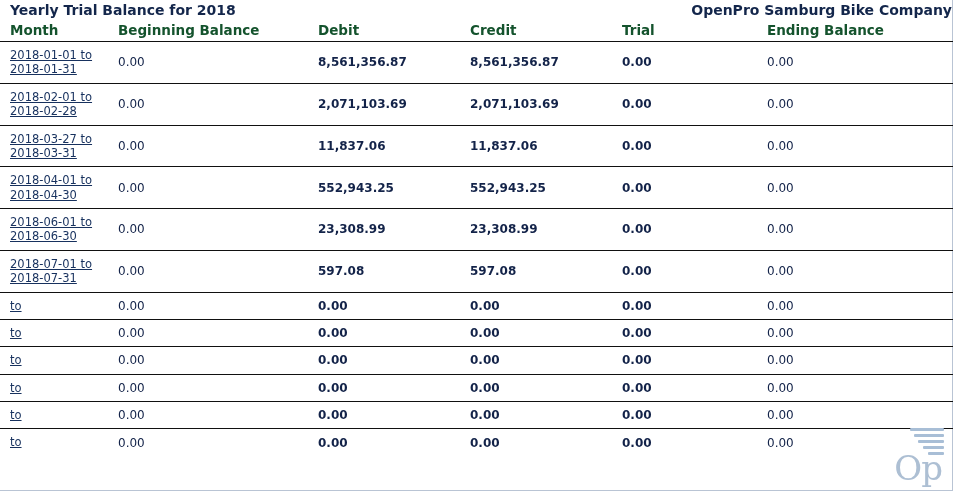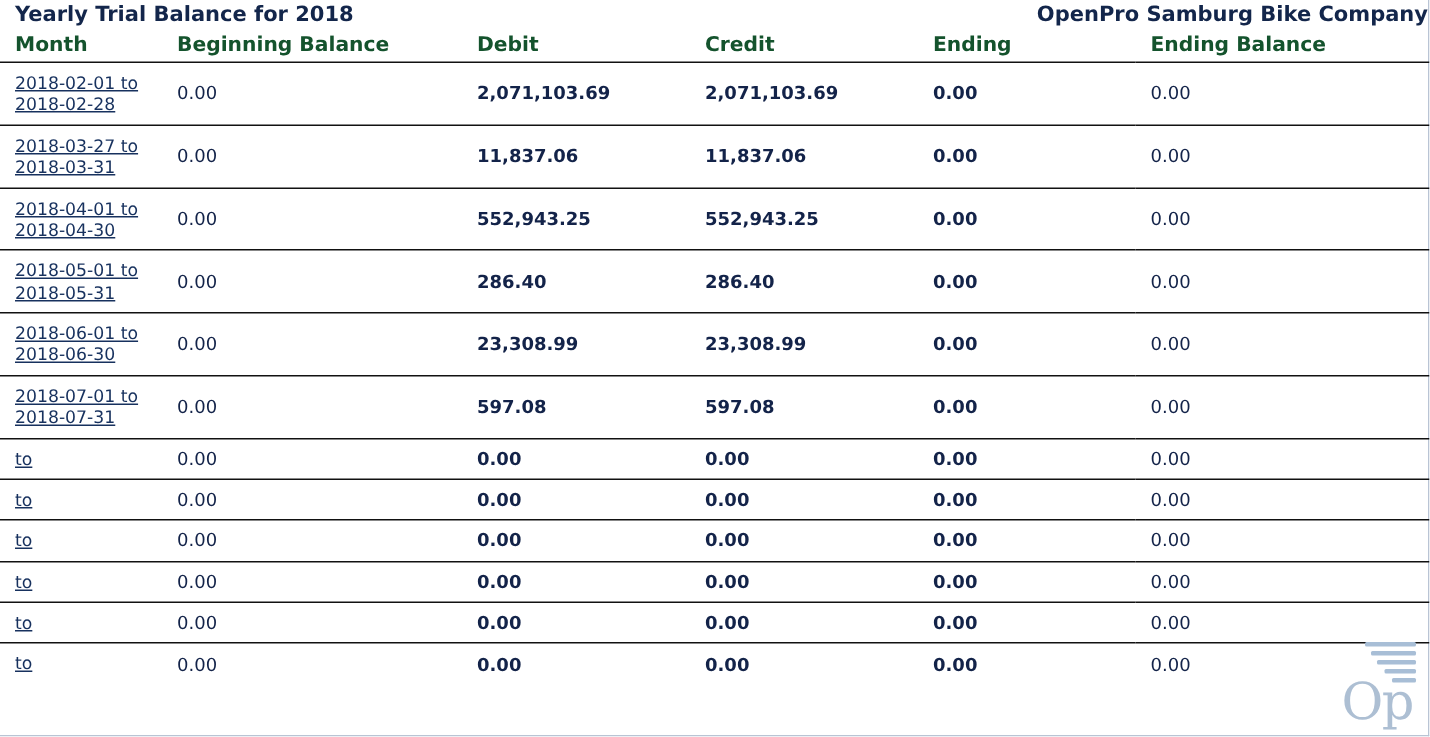--- a/index.html
+++ b/index.html
@@ -142,54 +142,54 @@
       <col class="col-cre">
       <col class="col-chg">
       <col class="col-end">
     </colgroup>
     <thead>
       <tr class="head-row">
         <th>Month</th>
         <th>Beginning Balance</th>
         <th>Debit</th>
         <th>Credit</th>
-        <th>Ending</th>
+        <th>Trial</th>
         <th>Ending Balance</th>
       </tr>
     </thead>
     <tbody id="tbody">
         <tr>
+          <td><a class="month-link">2018-01-01 to</a><br><a class="month-link">2018-01-31</a></td>
+          <td class="plain">0.00</td>
+          <td class="amount-bold">8,561,356.87</td>
+          <td class="amount-bold">8,561,356.87</td>
+          <td class="amount-bold">0.00</td>
+          <td class="plain">0.00</td>
+        </tr>
+        <tr>
           <td><a class="month-link">2018-02-01 to</a><br><a class="month-link">2018-02-28</a></td>
           <td class="plain">0.00</td>
           <td class="amount-bold">2,071,103.69</td>
           <td class="amount-bold">2,071,103.69</td>
           <td class="amount-bold">0.00</td>
           <td class="plain">0.00</td>
         </tr>
         <tr>
           <td><a class="month-link">2018-03-27 to</a><br><a class="month-link">2018-03-31</a></td>
           <td class="plain">0.00</td>
           <td class="amount-bold">11,837.06</td>
           <td class="amount-bold">11,837.06</td>
           <td class="amount-bold">0.00</td>
           <td class="plain">0.00</td>
         </tr>
         <tr>
           <td><a class="month-link">2018-04-01 to</a><br><a class="month-link">2018-04-30</a></td>
           <td class="plain">0.00</td>
           <td class="amount-bold">552,943.25</td>
           <td class="amount-bold">552,943.25</td>
-          <td class="amount-bold">0.00</td>
-          <td class="plain">0.00</td>
-        </tr>
-        <tr>
-          <td><a class="month-link">2018-05-01 to</a><br><a class="month-link">2018-05-31</a></td>
-          <td class="plain">0.00</td>
-          <td class="amount-bold">286.40</td>
-          <td class="amount-bold">286.40</td>
           <td class="amount-bold">0.00</td>
           <td class="plain">0.00</td>
         </tr>
         <tr>
           <td><a class="month-link">2018-06-01 to</a><br><a class="month-link">2018-06-30</a></td>
           <td class="plain">0.00</td>
           <td class="amount-bold">23,308.99</td>
           <td class="amount-bold">23,308.99</td>
           <td class="amount-bold">0.00</td>
           <td class="plain">0.00</td>

